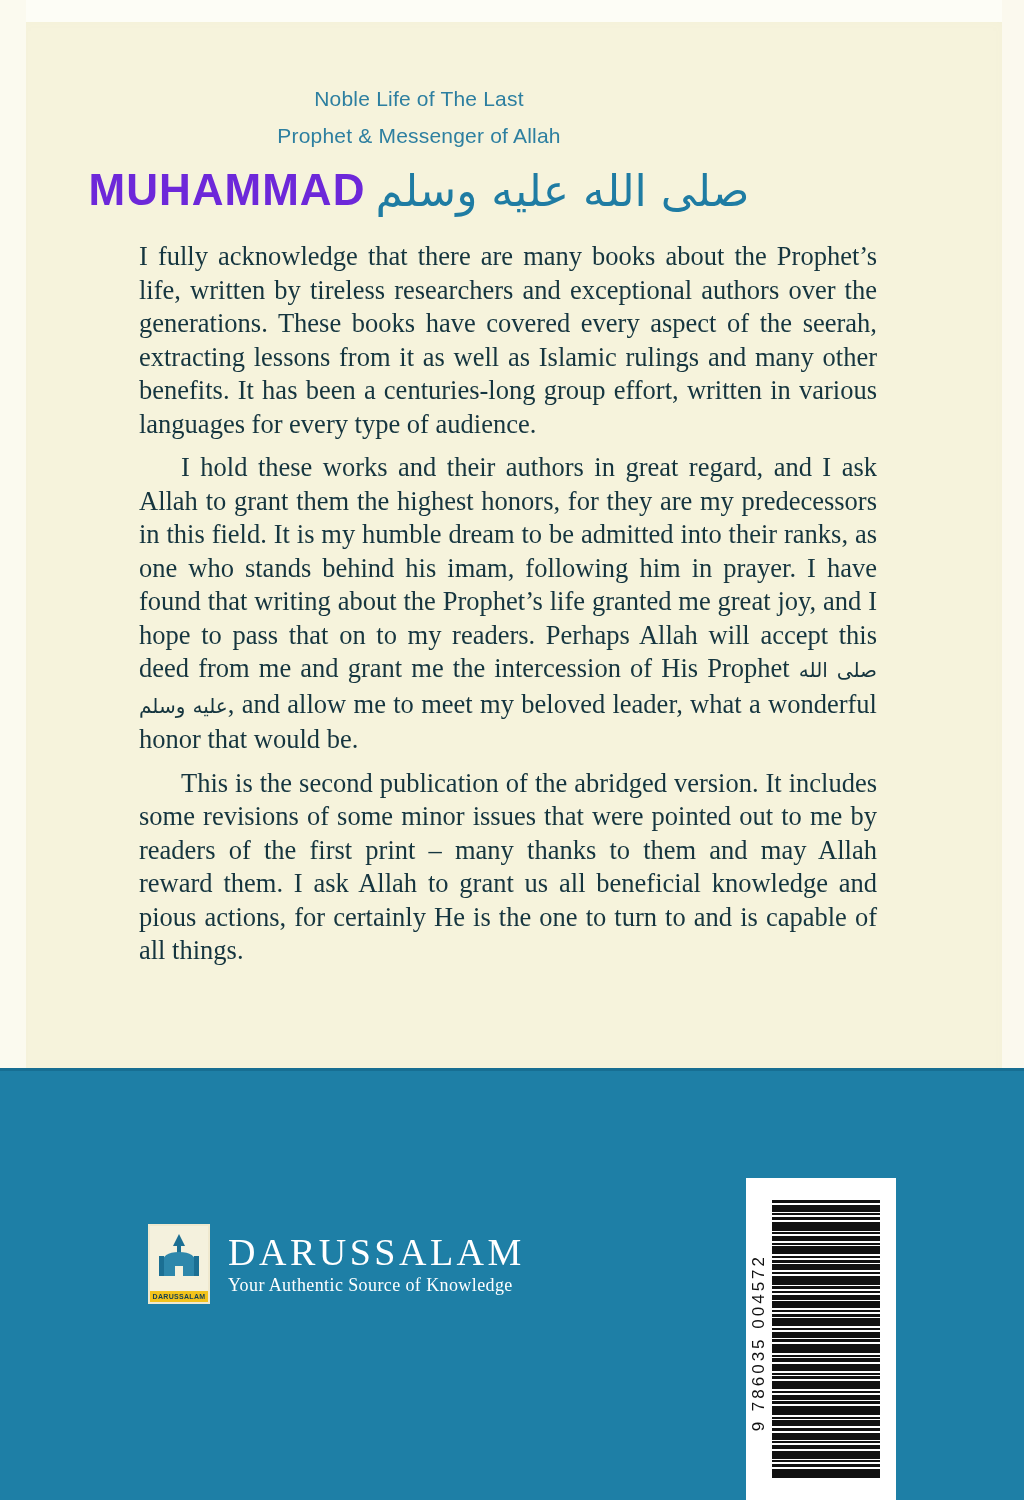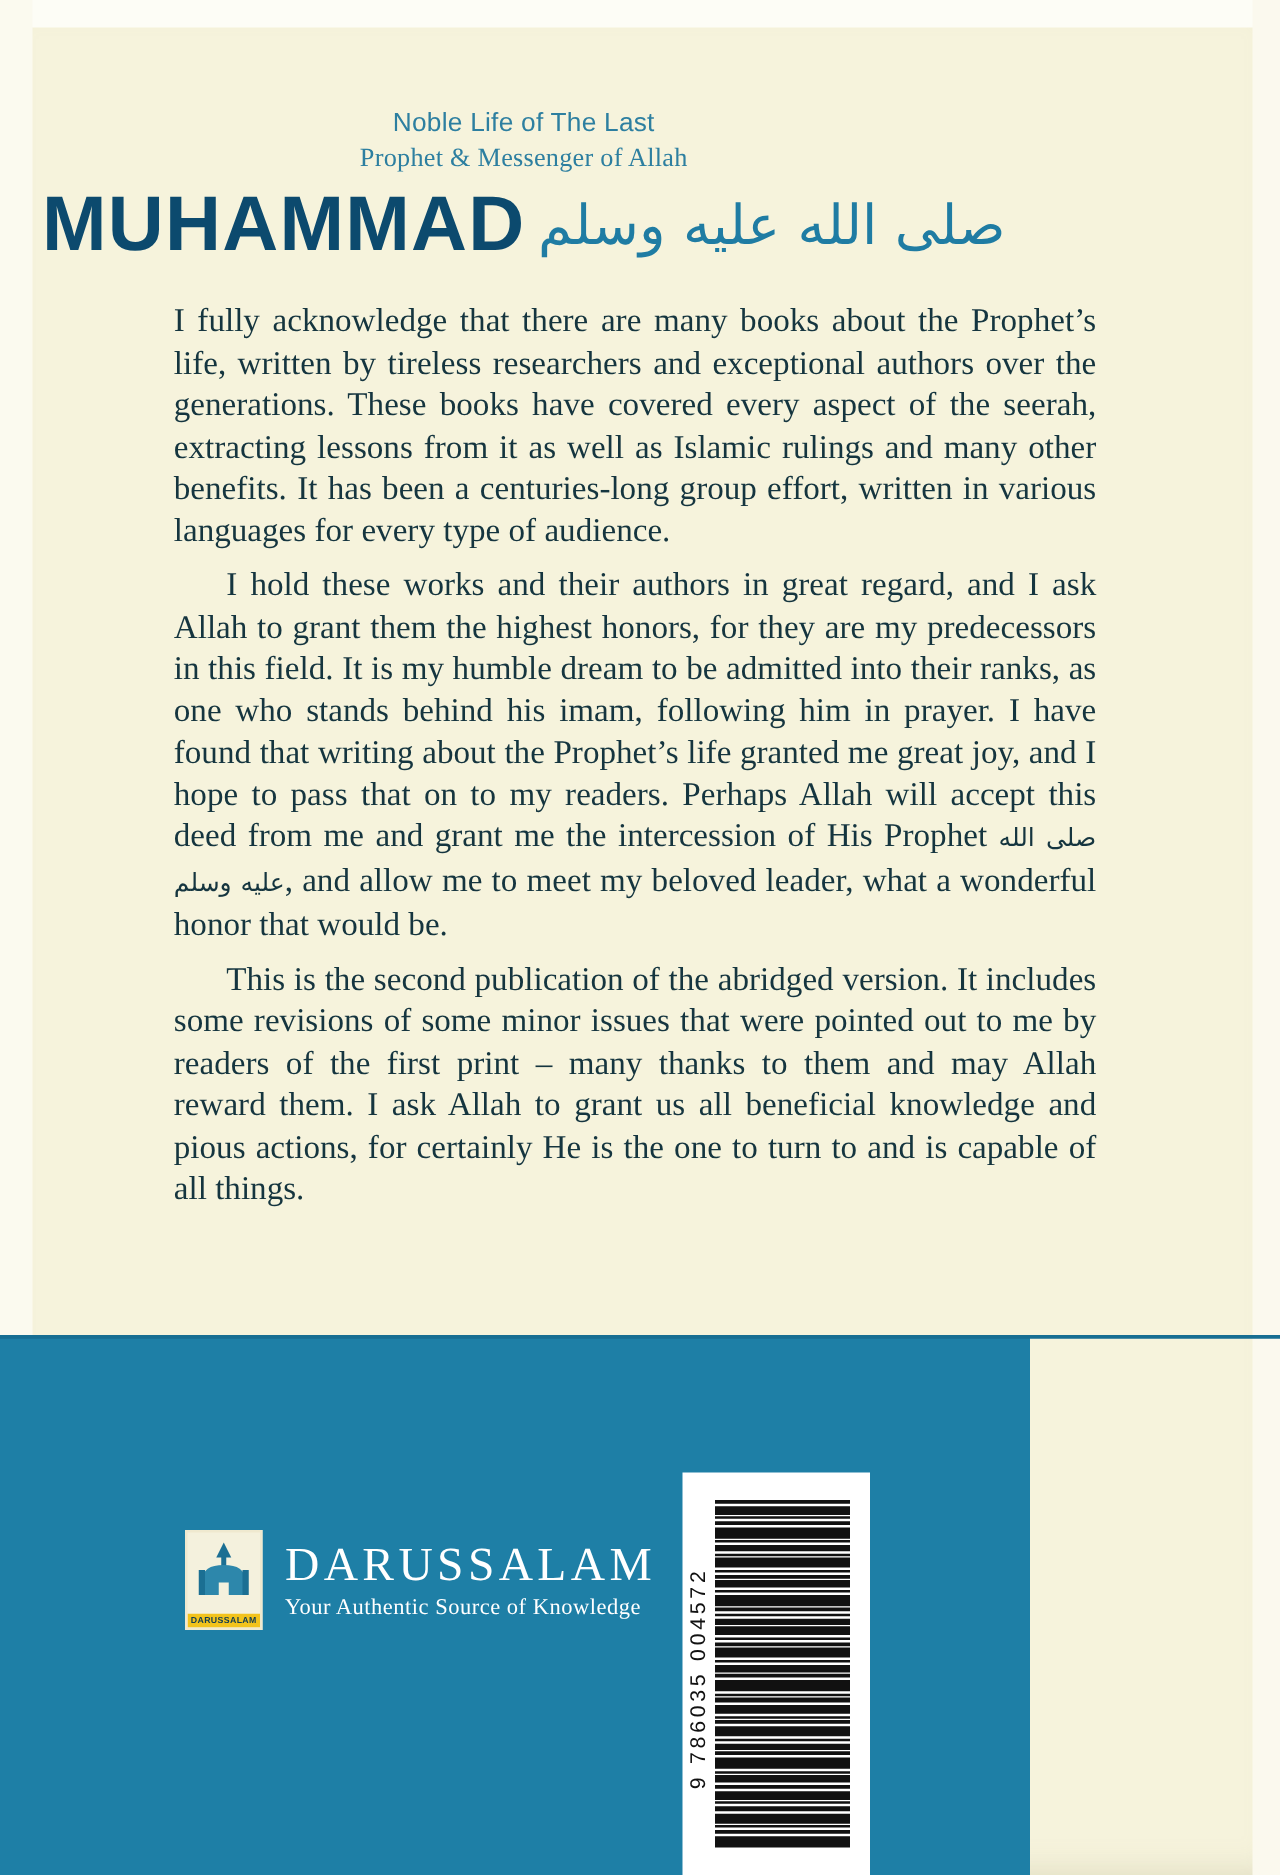--- a/index.html
+++ b/index.html
@@ -40,34 +40,34 @@
     left: 0; top: 86px; width: 838px;
     text-align: center;
   }
   .kicker-1, .kicker-2 {
     font-family: "Liberation Sans", sans-serif;
     color: #2d7fa0;
     font-size: 21px;
     letter-spacing: 0.2px;
     line-height: 26px;
   }
-  .kicker-2 { margin-top: 1px; font-family: Liberation Serif, serif; }
+  .kicker-2 { margin-top: 11px; }
   .title-row {
     margin-top: 10px;
     display: flex;
     align-items: flex-end;
     justify-content: center;
     gap: 10px;
   }
   .title {
     font-family: "Liberation Sans", sans-serif;
     font-weight: bold;
-    font-size: 62px;
+    font-size: 44px;
     line-height: 62px;
-    color: #0c4a6e;
+    color: #6d28d9;
     letter-spacing: 1px;
   }
   .salla {
     font-family: "DejaVu Sans", sans-serif;
     font-size: 44px;
     line-height: 52px;
     color: #1f7ca3;
     position: relative;
     top: -4px;
   }
@@ -88,21 +88,21 @@
   .body-copy p + p { margin-top: 10px; }
   .body-copy p.indent { text-indent: 42px; }
   .inline-salla {
     font-family: "DejaVu Sans", sans-serif;
     font-size: 20px;
   }
 
   
   .band {
     position: absolute;
-    left: 0; bottom: 0; width: 824px; height: 432px;
+    left: 0; bottom: 0; width: 1024px; height: 432px;
     background: #1e7fa6;
   }
   .band-top-edge {
     position: absolute; left: 0; top: 0; width: 1024px; height: 3px;
     background: #176e92;
   }
 
   
   .publisher {
     position: absolute;

